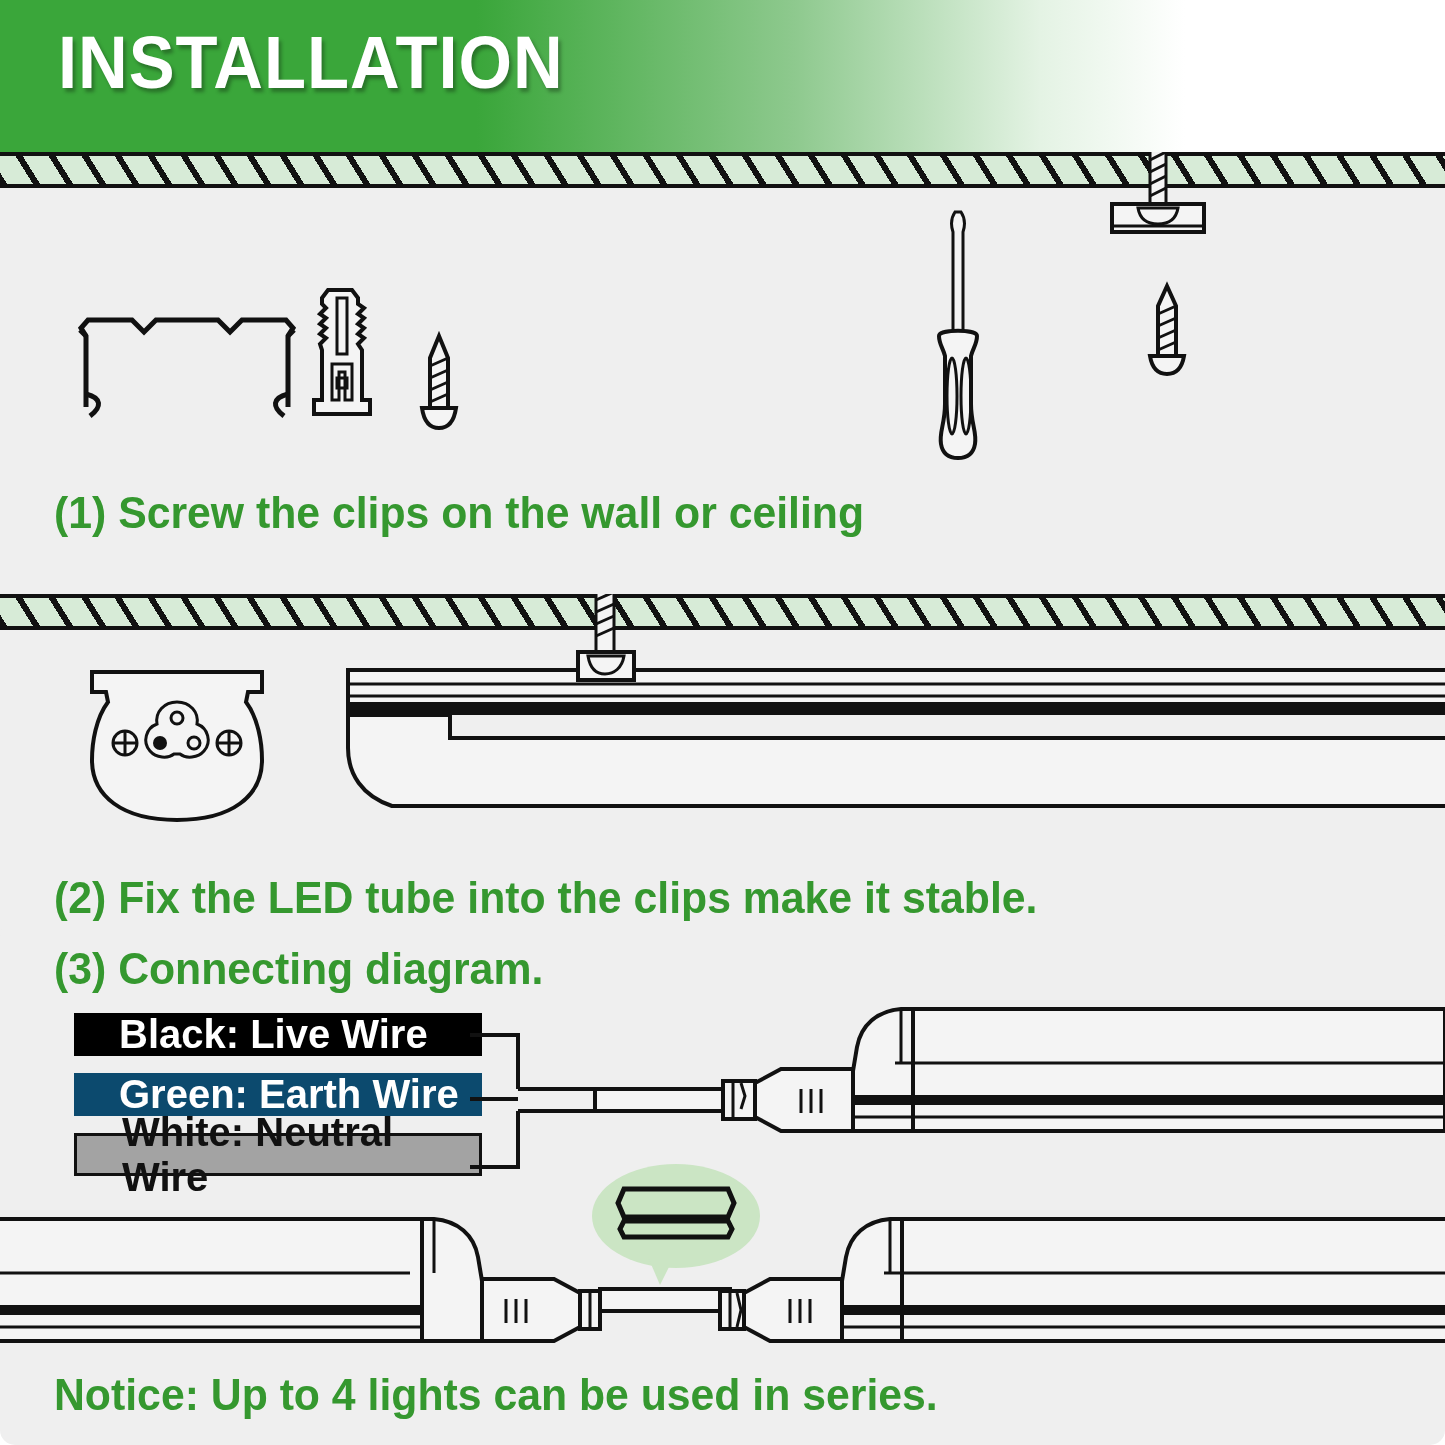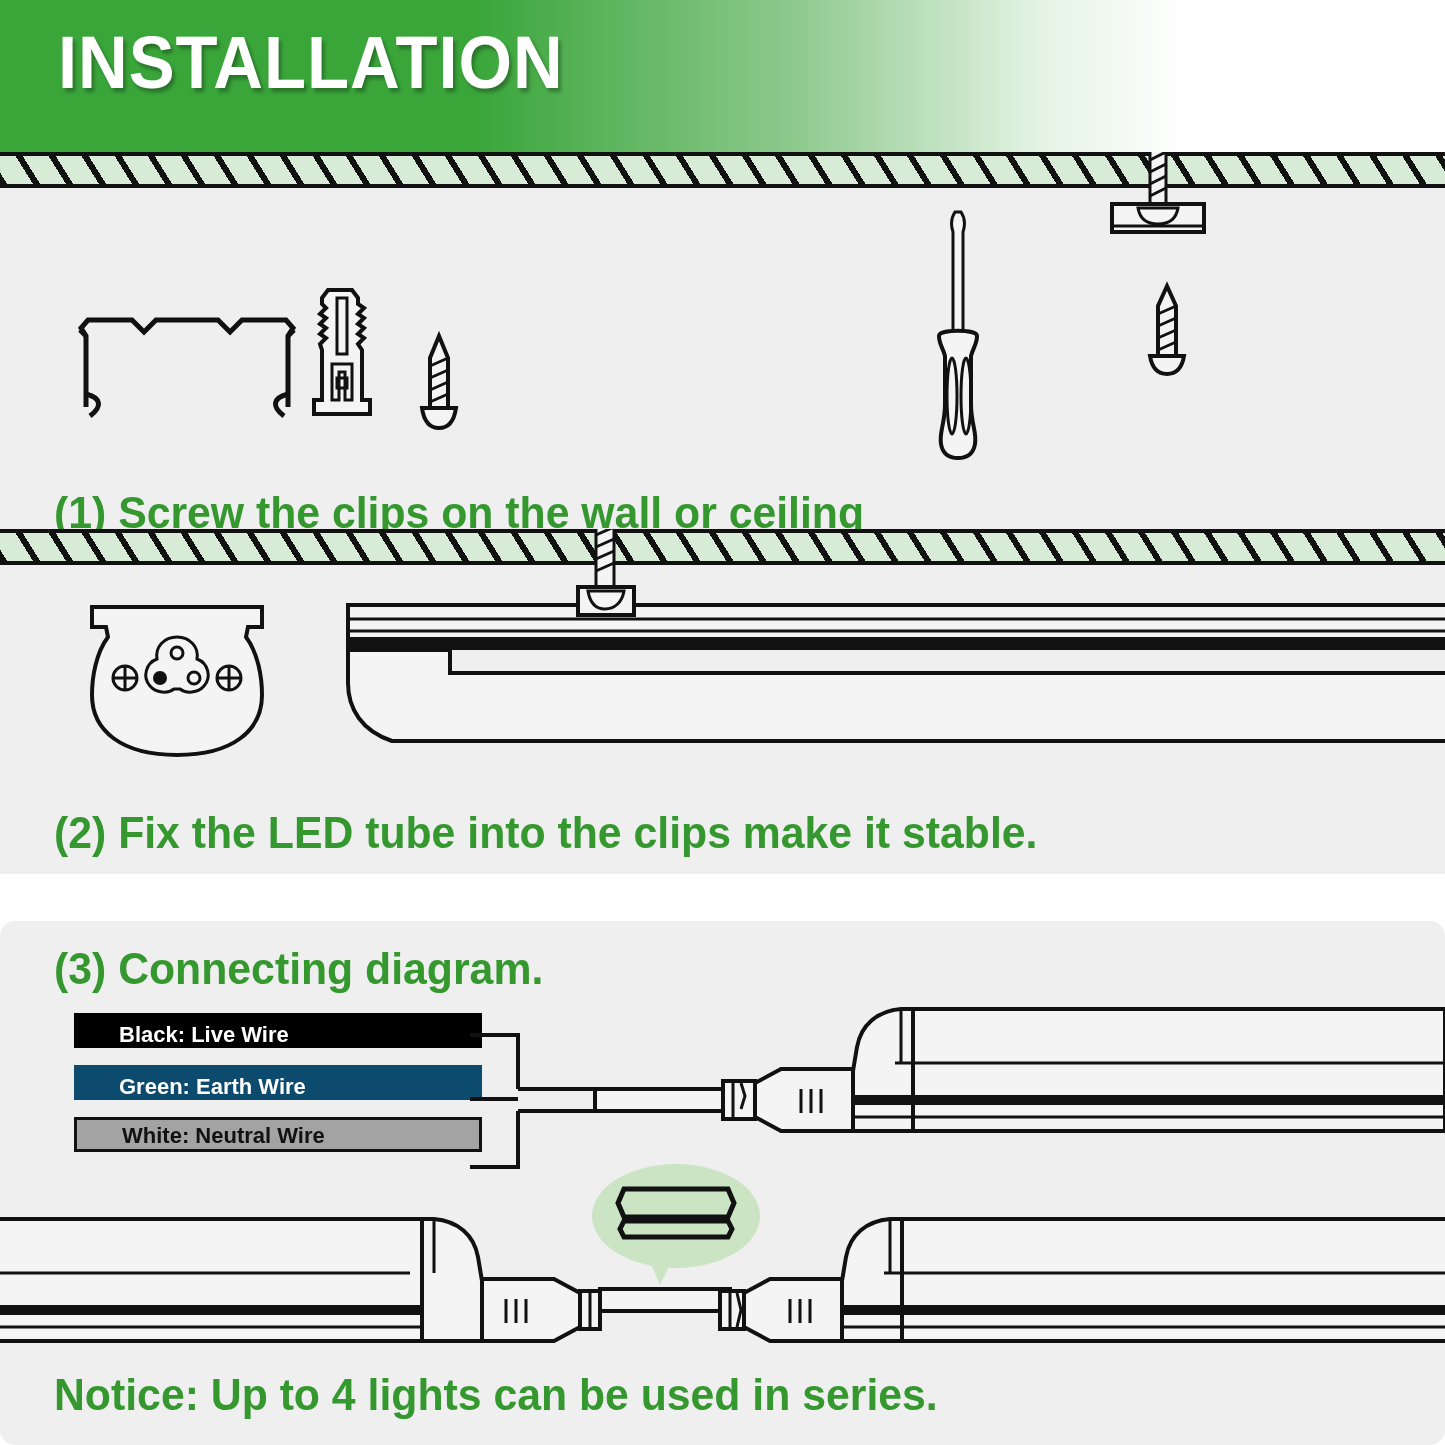--- a/index.html
+++ b/index.html
@@ -25,21 +25,21 @@
     transform: scaleX(0.93); transform-origin: left top;
   }
 
   
   .panel {
     position: absolute; left: 0; width: 1445px;
     background: #efefef;
     overflow: hidden;
   }
   #panel-1 { top: 152px; height: 480px; padding-left: 37px; }
-  #panel-2 { top: 529px; height: 345px; }
+  #panel-2 { top: 594px; height: 345px; }
   #panel-3 { top: 921px; height: 524px; border-radius: 15px; }
 
   
   .ceiling {
     position: absolute; left: 0; width: 1445px; height: 36px;
     background-color: #d7ebd7;
     border-top: 4px solid #111;
     border-bottom: 4px solid #111;
     background-image: repeating-linear-gradient(
         58deg,
@@ -61,23 +61,23 @@
   .ln3 { fill: none; stroke: #111; stroke-width: 3; }
   .ln5 { fill: none; stroke: #111; stroke-width: 5; }
   .fw  { fill: #f4f4f4; stroke: #111; stroke-width: 4; }
   .fw3 { fill: #f4f4f4; stroke: #111; stroke-width: 3; }
   .fk  { fill: #111; stroke: none; }
   .fg  { fill: #cbe5c4; stroke: none; }
 
   
   .legend { position: absolute; }
   .legend-row {
-    height: 35px; width: 408px;
-    display: flex; align-items: flex-end;
-    font-size: 22px; font-weight: bold;
+    height: 43px; width: 408px;
+    display: flex; align-items: center;
+    font-size: 40px; font-weight: bold;
     font-family: "Liberation Sans", sans-serif;
     padding-left: 45px;
     margin-bottom: 17px;
   }
   .row-black { background: #000000; color: #ffffff; }
   .row-green { background: #0c4a6e; color: #ffffff; }
   .row-white { background: #a3a3a3; color: #111111; border: 3px solid #111; }
 </style>
 </head>
 <body>

